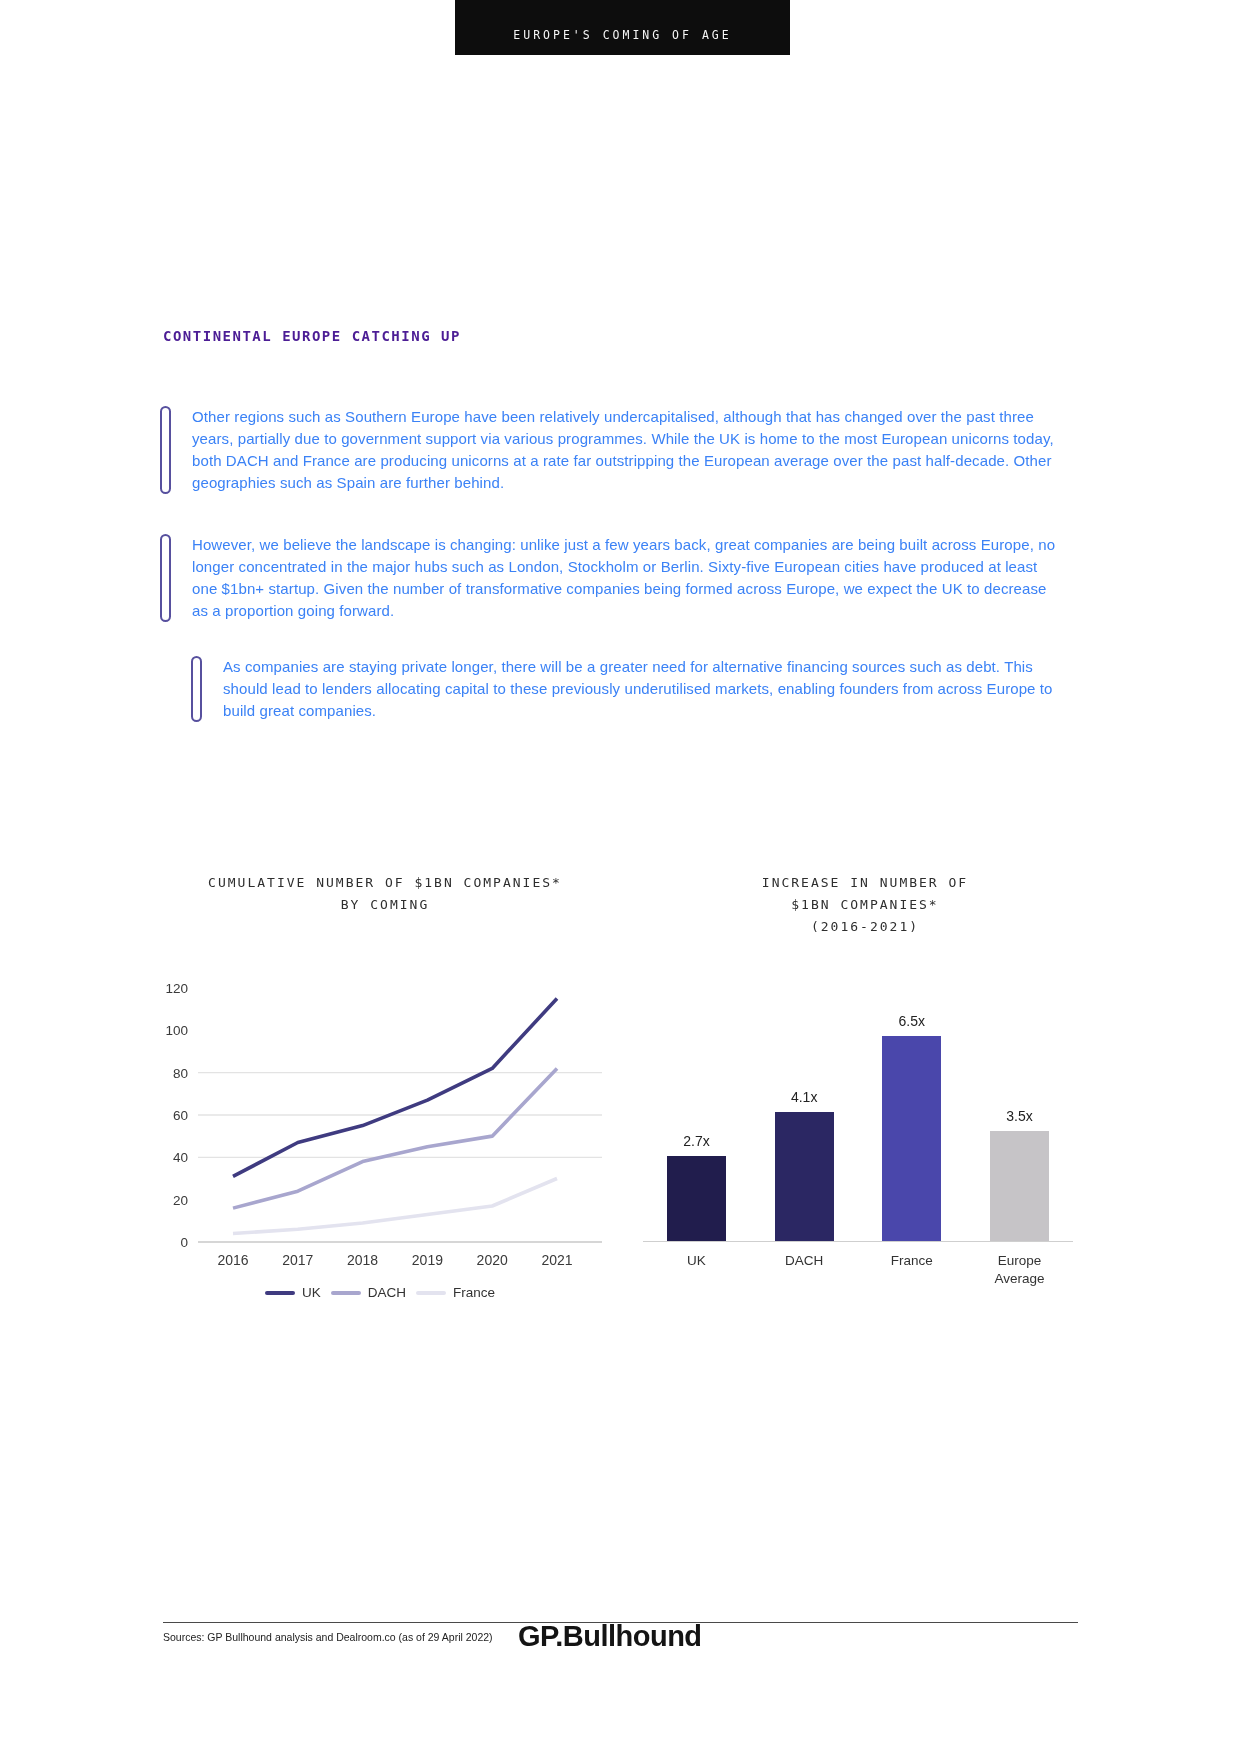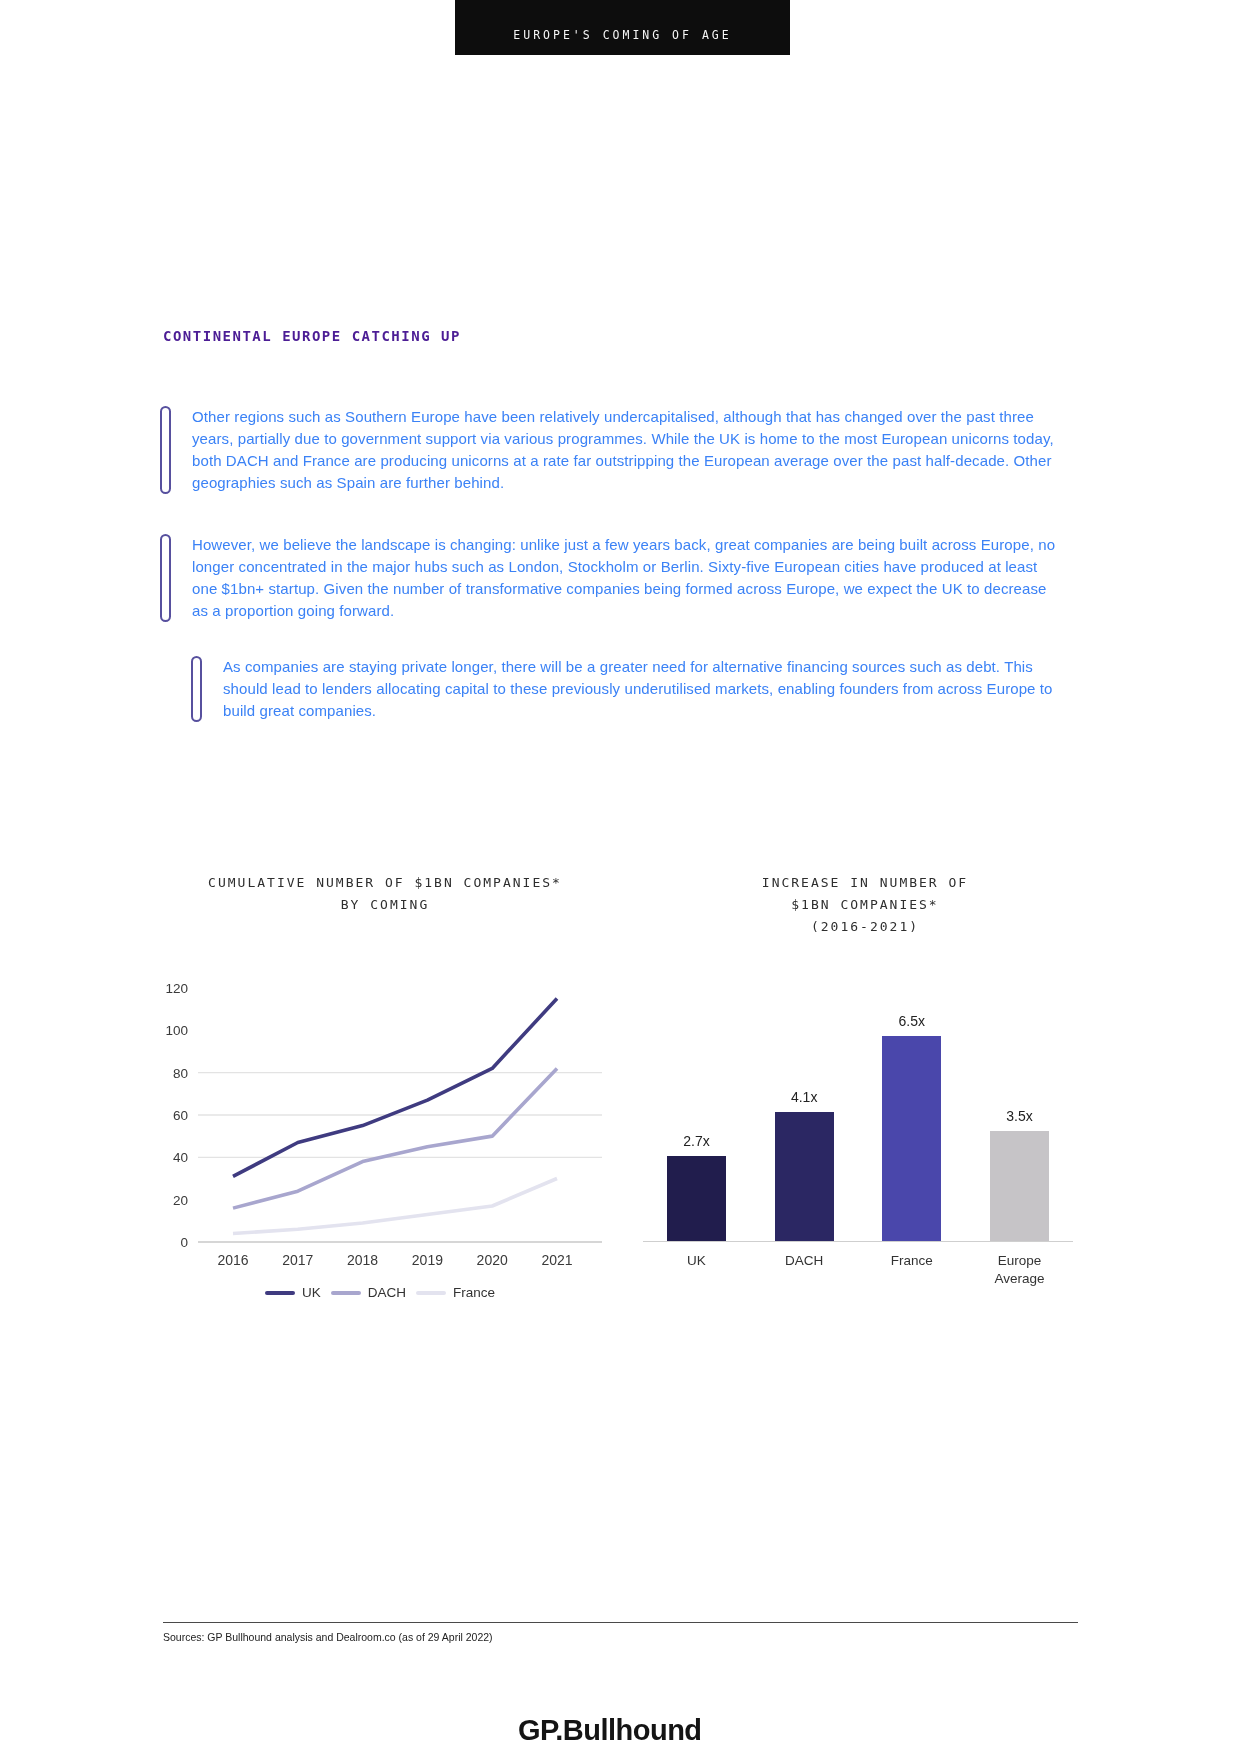--- a/index.html
+++ b/index.html
@@ -65,21 +65,21 @@
   .bar-xlabels {
     position:absolute; left:643px; top:1252px; width:430px;
     display:flex; justify-content:space-between;
   }
   .bar-xlabel { width:107px; text-align:center; font-size:13.5px; color:#333333; line-height:18px; }
   .bar-xlabel span { display:inline-block; max-width:80px; }
 
   .footer-rule { position:absolute; left:163px; top:1622px; width:915px; height:1px; background:#4a4a4a; }
   .footer-source { position:absolute; left:163px; top:1631px; font-size:10.5px; color:#222222; }
   .footer-logo {
-    position:absolute; left:518px; top:1714px; font-size:29px; font-weight:bold;
+    position:absolute; left:518px; top:1620px; font-size:29px; font-weight:bold;
     letter-spacing:-0.5px; color:#141414; font-family:"Liberation Sans", sans-serif;
   }
   .page-number-box {
     position:absolute; left:1185px; top:1687px; width:57px; height:26px;
     background:#161616; color:#fde047; display:flex; align-items:center; justify-content:center;
     font-family:"DejaVu Sans Mono", monospace; font-size:12px;
   }
 </style>
 </head>
 <body>

